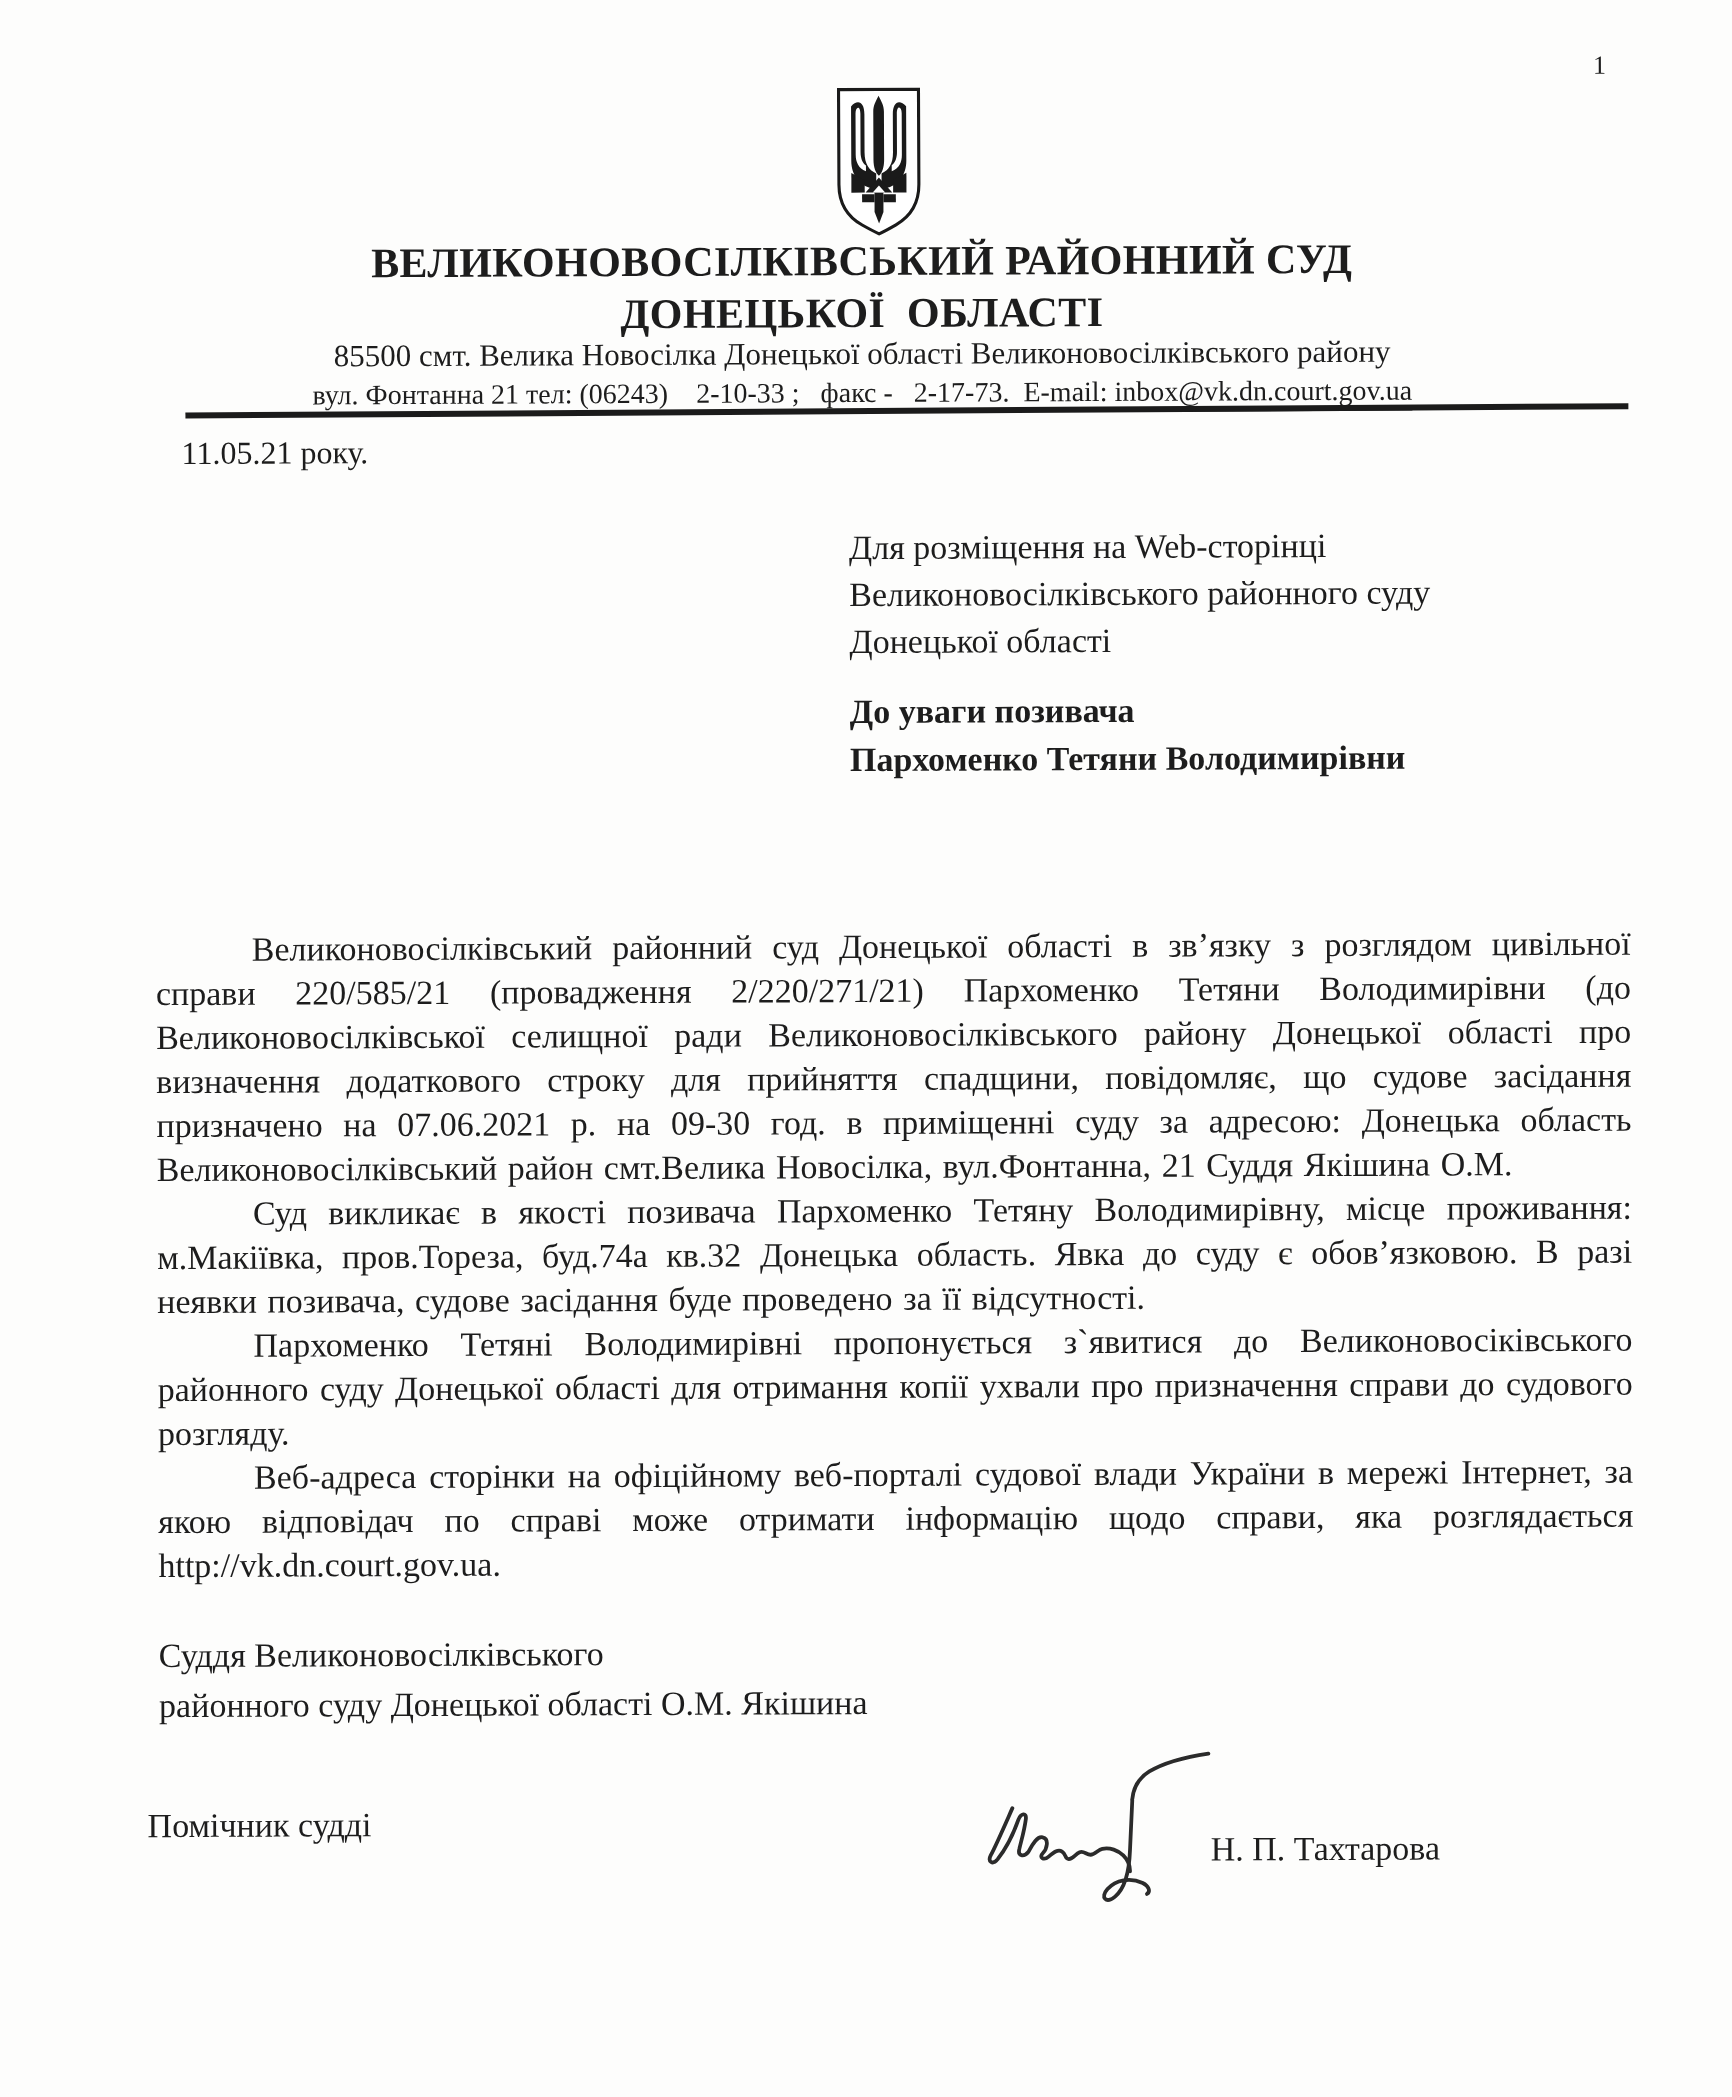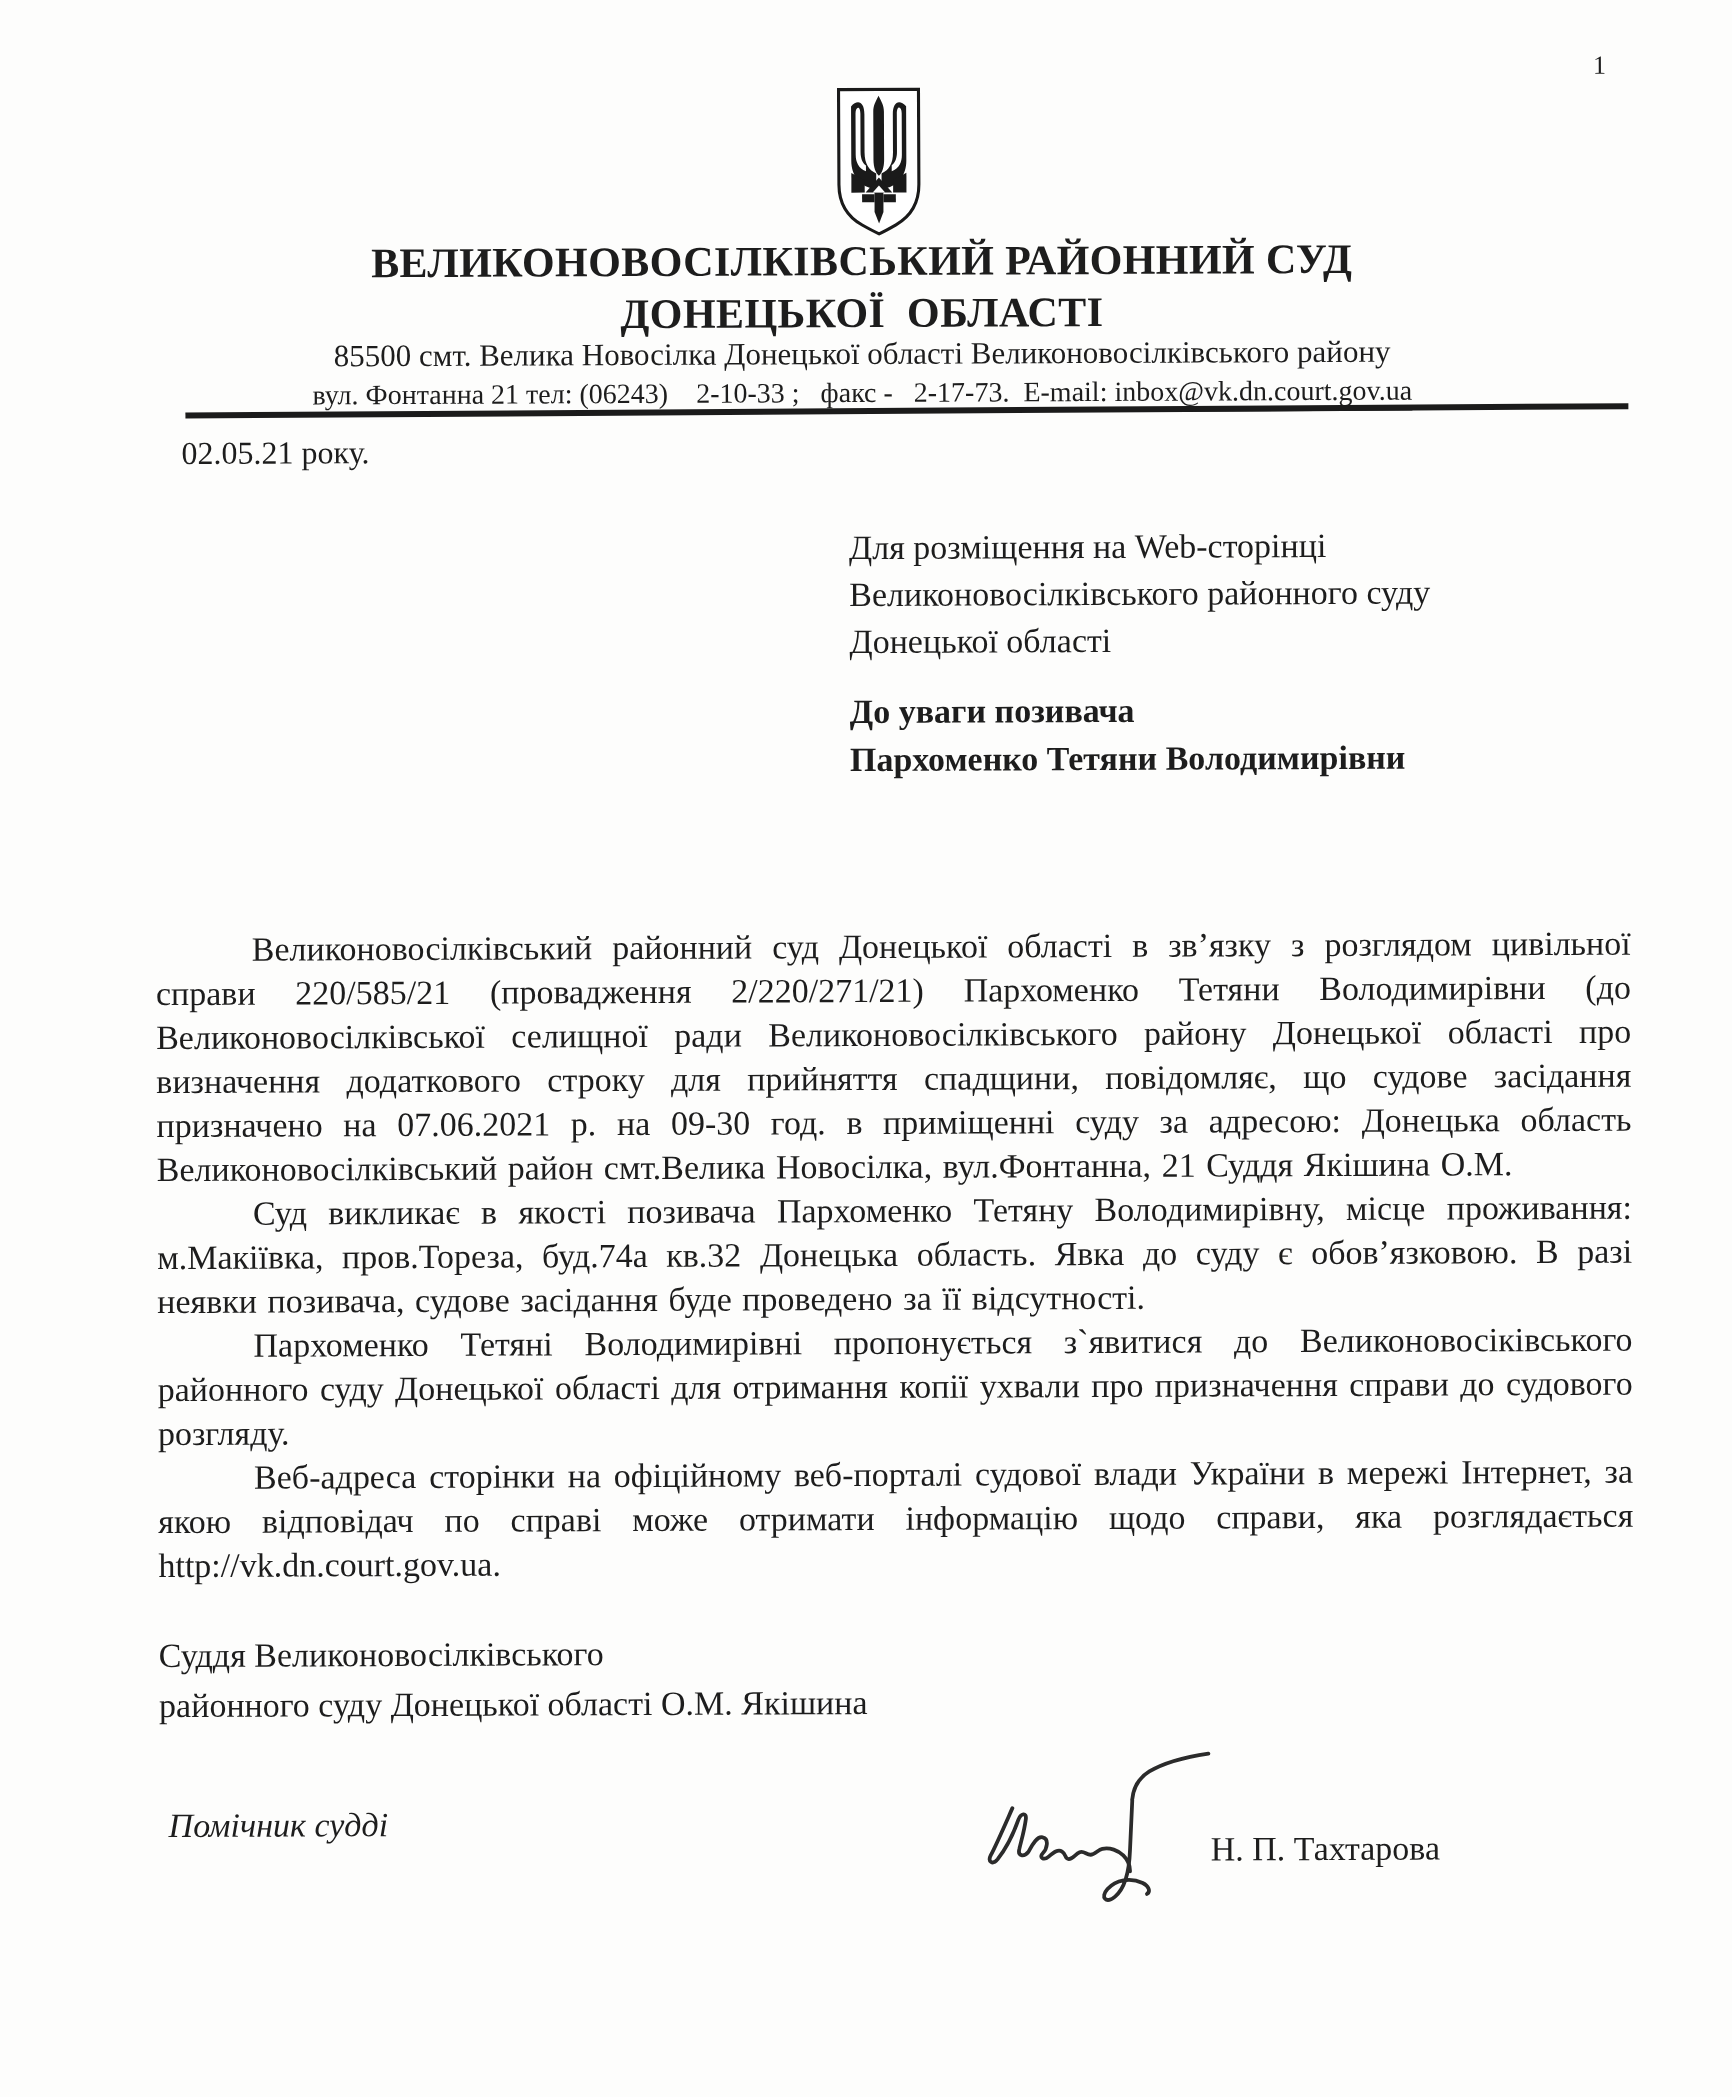--- a/index.html
+++ b/index.html
@@ -61,21 +61,21 @@
     font-size:34px;line-height:44px;
     text-align:justify;
     word-spacing:2.1px;
   }
   .body-text p{margin:0;text-indent:96px;}
 
   .judge-block{
     left:157px;top:1628px;width:1258px;
     font-size:34px;line-height:50px;
   }
-  .assistant-label{left:166px;top:1804px;font-size:34px;font-style:italic;}
+  .assistant-label{left:145px;top:1804px;font-size:34px;}
   .assistant-name{left:1208px;top:1832px;font-size:34px;}
   .signature{left:973px;top:1748px;width:239px;height:197px;}
 </style>
 </head>
 <body>
 
 <div class="page">
   <div class="sheet">
 
     <div class="abs page-number">1</div>
@@ -99,21 +99,21 @@
         <path d="M100,224 L114,240 L86,240 Z"></path>
       </g>
     </svg>
 
     <div class="abs court-title-1 center">ВЕЛИКОНОВОСІЛКІВСЬКИЙ РАЙОННИЙ СУД</div>
     <div class="abs court-title-2 center pre">ДОНЕЦЬКОЇ  ОБЛАСТІ</div>
     <div class="abs addr-1 center">85500 смт. Велика Новосілка Донецької області Великоновосілківського району</div>
     <div class="abs addr-2 center"><span class="pre">вул. Фонтанна 21 тел: (06243)    2-10-33 ;   факс -   2-17-73.  E-mail: </span><span class="email-underline">inbox@vk.dn.court.gov.ua</span></div>
     <div class="abs divider"></div>
 
-    <div class="abs date-line">02.05.21 року.</div>
+    <div class="abs date-line">11.05.21 року.</div>
 
     <div class="abs recipient">
       <div>Для розміщення на Web-сторінці</div>
       <div>Великоновосілківського районного суду</div>
       <div>Донецької області</div>
       <div class="attention">
         <div>До уваги позивача</div>
         <div>Пархоменко Тетяни Володимирівни</div>
       </div>
     </div>

